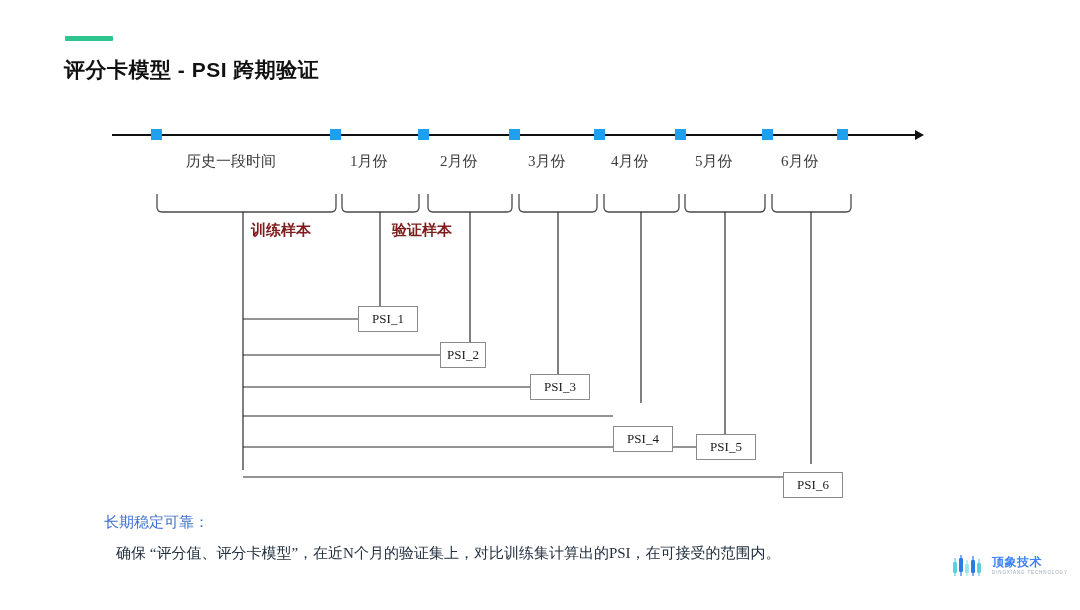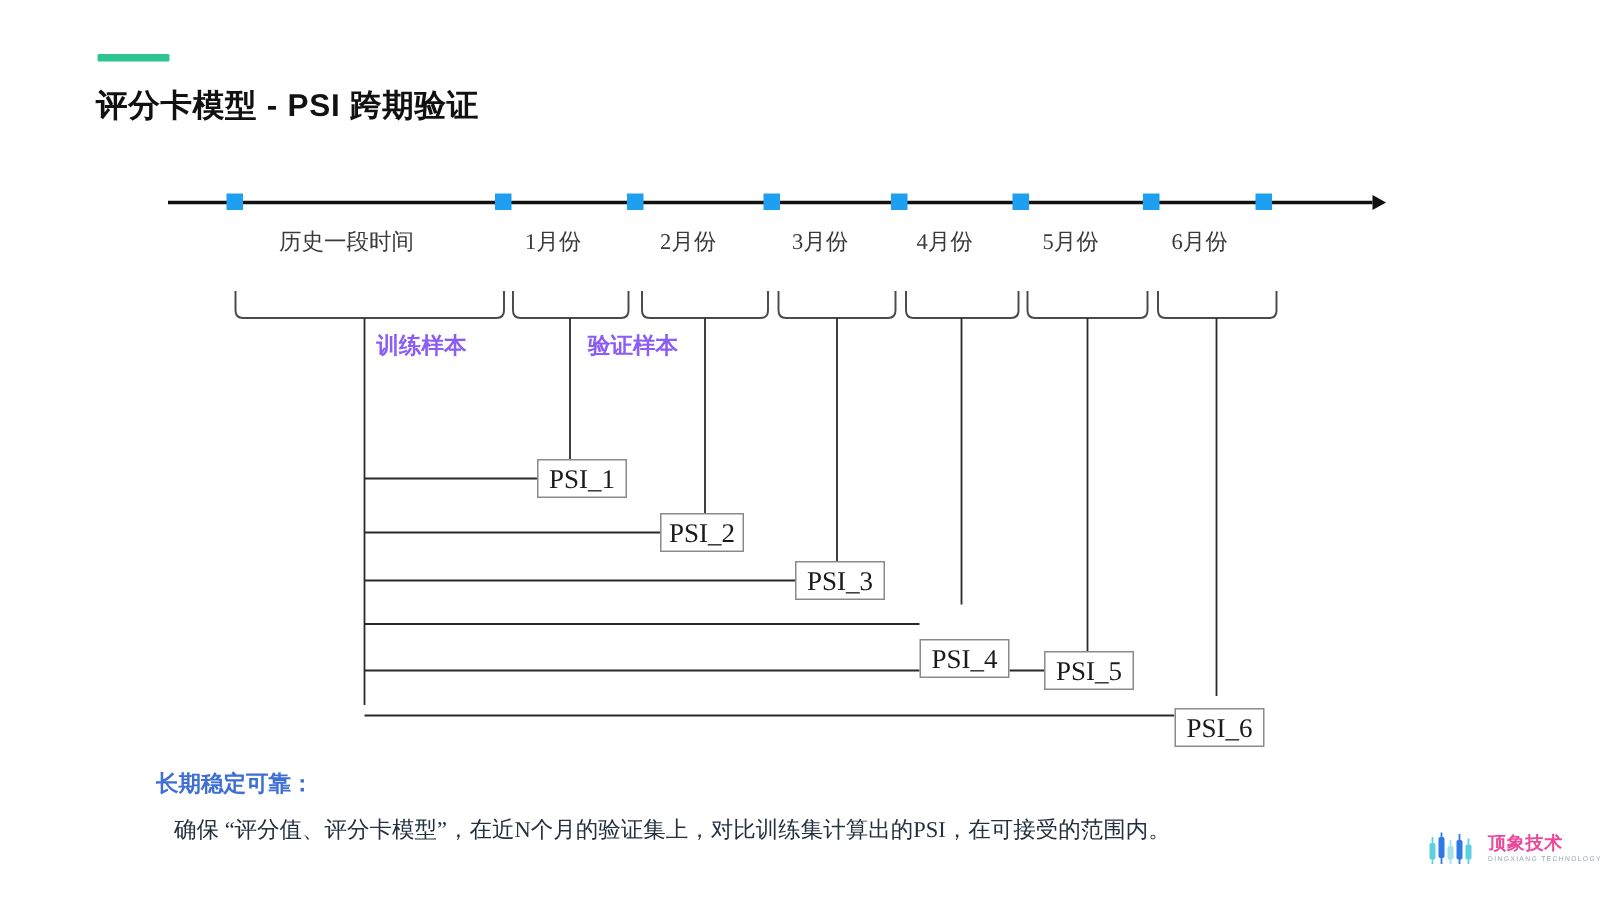--- a/index.html
+++ b/index.html
@@ -26,49 +26,49 @@
   .diagram{position:absolute;left:0;top:0;width:1080px;height:610px;}
   .diagram svg{display:block;}
 
   
   .tl-label{
     position:absolute;font-family:"Liberation Serif",serif;
     font-size:15px;color:#3a3a3a;white-space:nowrap;text-align:left;
   }
   .sample-label{
     position:absolute;font-family:"Liberation Serif",serif;
-    font-size:15px;font-weight:bold;color:#8b5cf6;white-space:nowrap;
+    font-size:15px;font-weight:bold;color:#7f1d1d;white-space:nowrap;
   }
   .psi-box{
     position:absolute;box-sizing:border-box;
     border:1px solid #8a8a8a;background:#ffffff;
-    font-family:"Liberation Serif",serif;font-size:18px;color:#1a1a1a;
+    font-family:"Liberation Serif",serif;font-size:13px;color:#1a1a1a;
     display:flex;align-items:center;justify-content:center;
     white-space:nowrap;z-index:5;
   }
 
   
   .note-title{
     position:absolute;left:104px;top:513px;
-    font-family:"Liberation Serif",serif;font-size:15px;font-weight:bold;
+    font-family:"Liberation Serif",serif;font-size:15px;font-weight:normal;
     color:#3f6fd1;white-space:nowrap;
   }
   .note-body{
     position:absolute;left:116px;top:544px;
     font-family:"Liberation Serif",serif;font-size:15px;color:#24303f;
     white-space:nowrap;
   }
 
   
   .logo{position:absolute;left:952px;top:552px;width:108px;height:34px;}
   .logo-mark{position:absolute;left:0;top:2px;width:34px;height:26px;}
   .logo-text{
     position:absolute;left:40px;top:2px;
     font-family:"Liberation Sans",sans-serif;font-size:12px;font-weight:bold;
-    color:#ec4899;letter-spacing:.5px;white-space:nowrap;
+    color:#3b82f6;letter-spacing:.5px;white-space:nowrap;
   }
   .logo-sub{
     position:absolute;left:40px;top:18px;
     font-family:"Liberation Sans",sans-serif;font-size:4.5px;
     color:#9aa6b4;letter-spacing:.9px;white-space:nowrap;
   }
 </style>
 </head>
 <body>
 
@@ -131,21 +131,21 @@
     <div class="tl-label" style="left:440px;top:152px;width:60px;">2月份</div>
     <div class="tl-label" style="left:528px;top:152px;width:60px;">3月份</div>
     <div class="tl-label" style="left:611px;top:152px;width:60px;">4月份</div>
     <div class="tl-label" style="left:695px;top:152px;width:60px;">5月份</div>
     <div class="tl-label" style="left:781px;top:152px;width:60px;">6月份</div>
 
     <div class="sample-label" style="left:251px;top:221px;">训练样本</div>
     <div class="sample-label" style="left:392px;top:221px;">验证样本</div>
 
     <div class="psi-box" style="left:358px;top:306px;width:60px;height:26px;">PSI_1</div>
-    <div class="psi-box" style="left:440px;top:342px;width:56px;height:26px;">PSI_2</div>
+    <div class="psi-box" style="left:440px;top:342px;width:46px;height:26px;">PSI_2</div>
     <div class="psi-box" style="left:530px;top:374px;width:60px;height:26px;">PSI_3</div>
     <div class="psi-box" style="left:613px;top:426px;width:60px;height:26px;">PSI_4</div>
     <div class="psi-box" style="left:696px;top:434px;width:60px;height:26px;">PSI_5</div>
     <div class="psi-box" style="left:783px;top:472px;width:60px;height:26px;">PSI_6</div>
   </div>
 
   <div class="note-title">长期稳定可靠：</div>
   <div class="note-body">确保 “评分值、评分卡模型”，在近N个月的验证集上，对比训练集计算出的PSI，在可接受的范围内。</div>
 
   <div class="logo">

